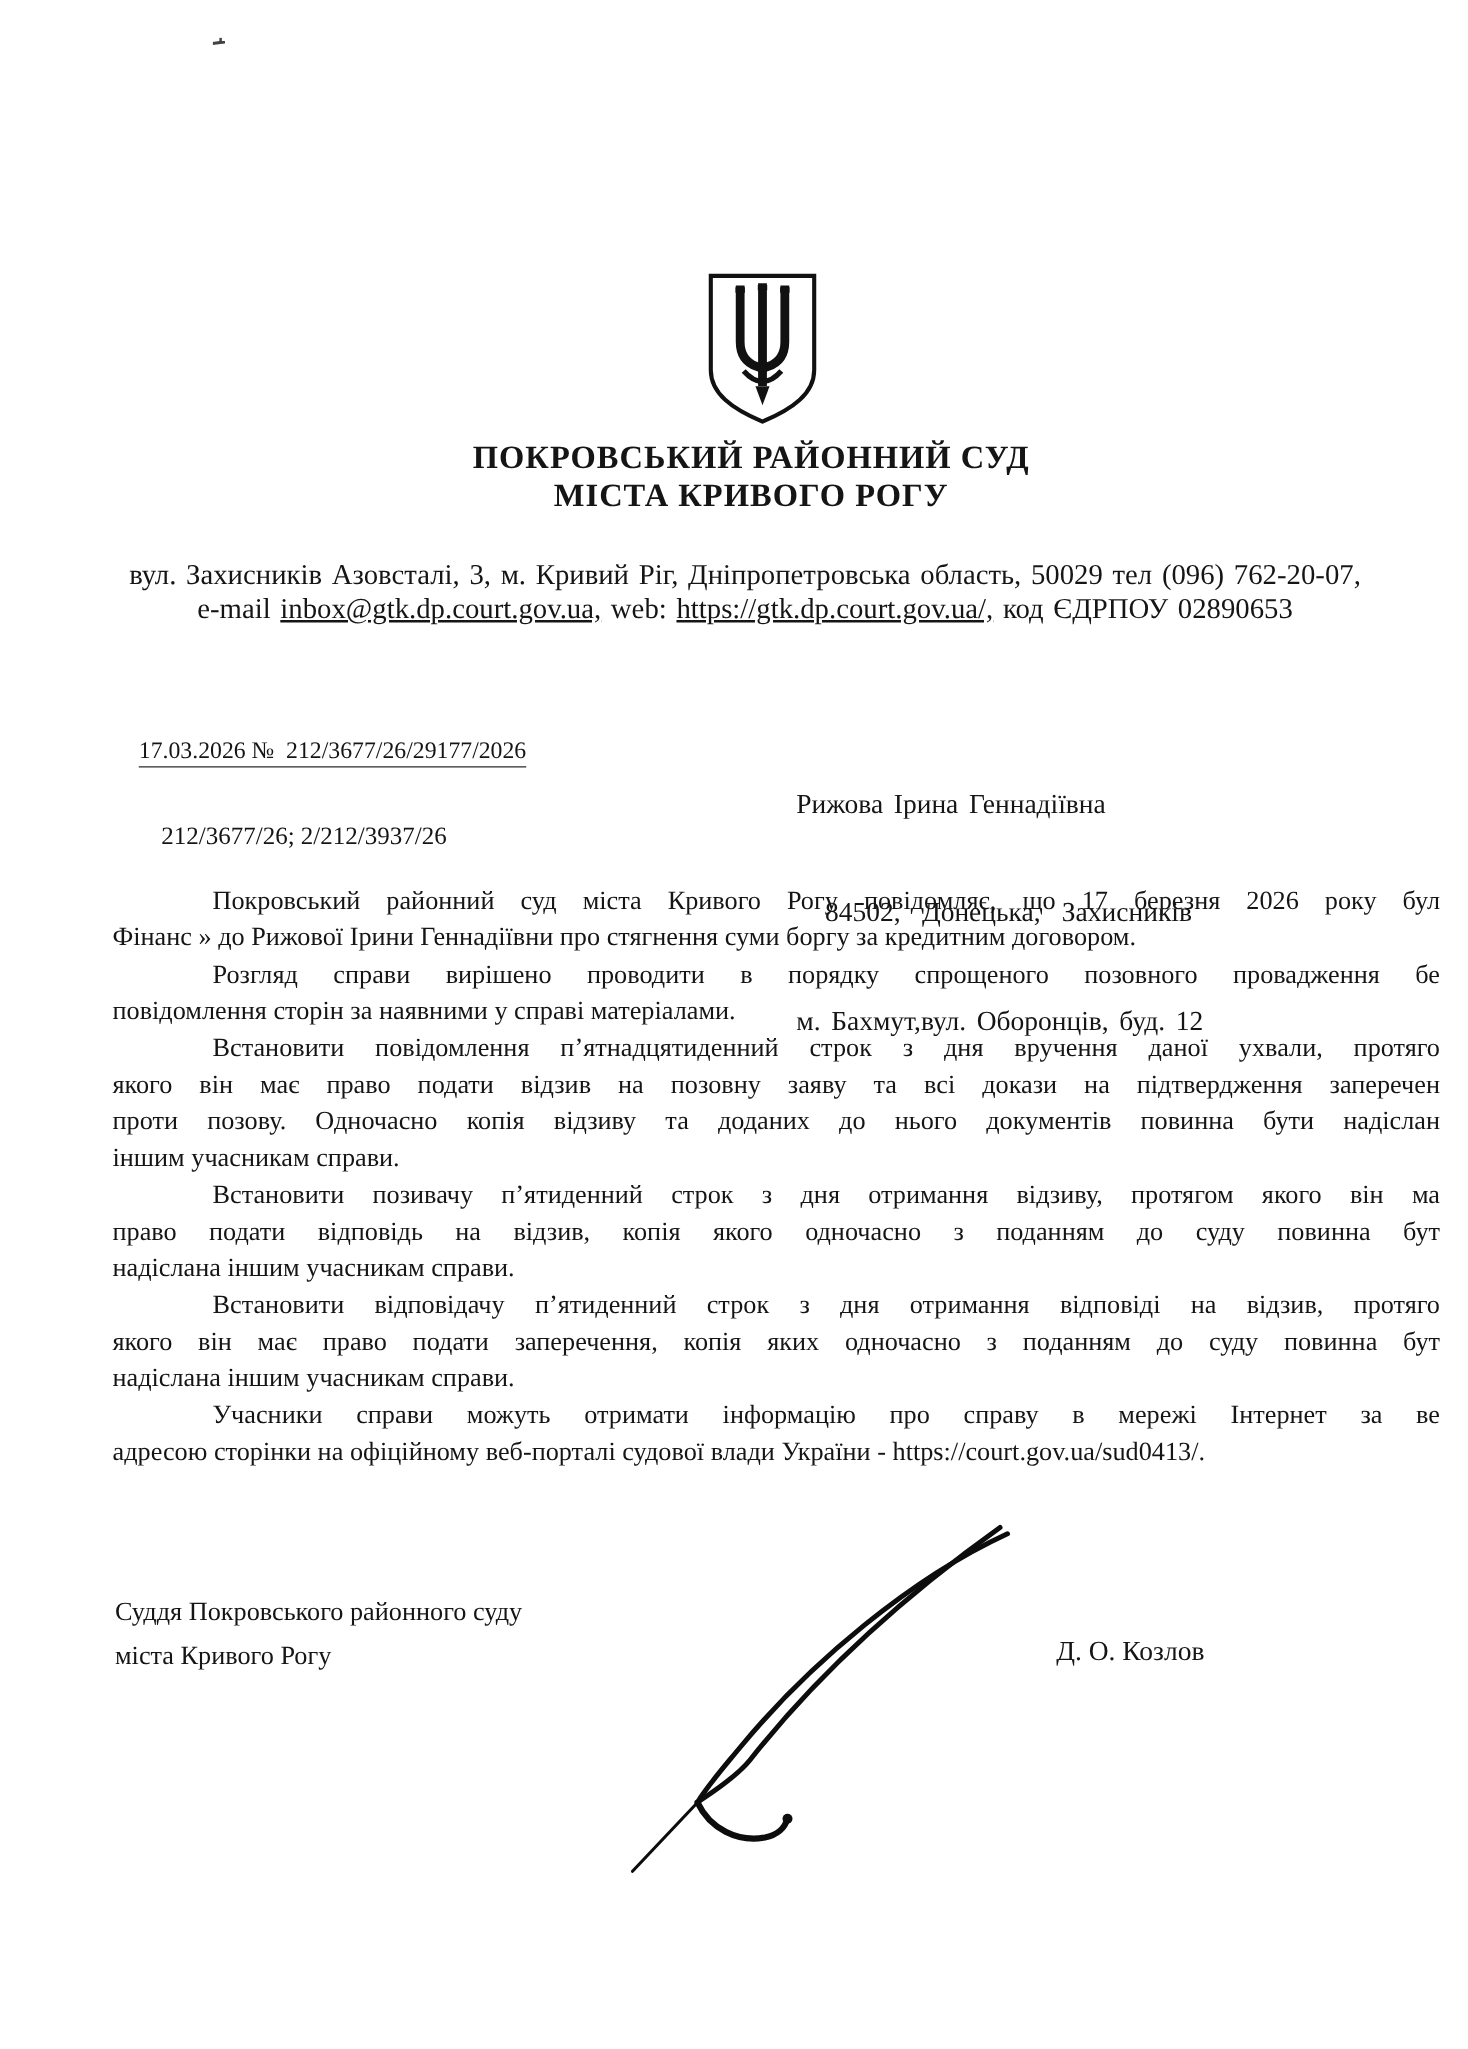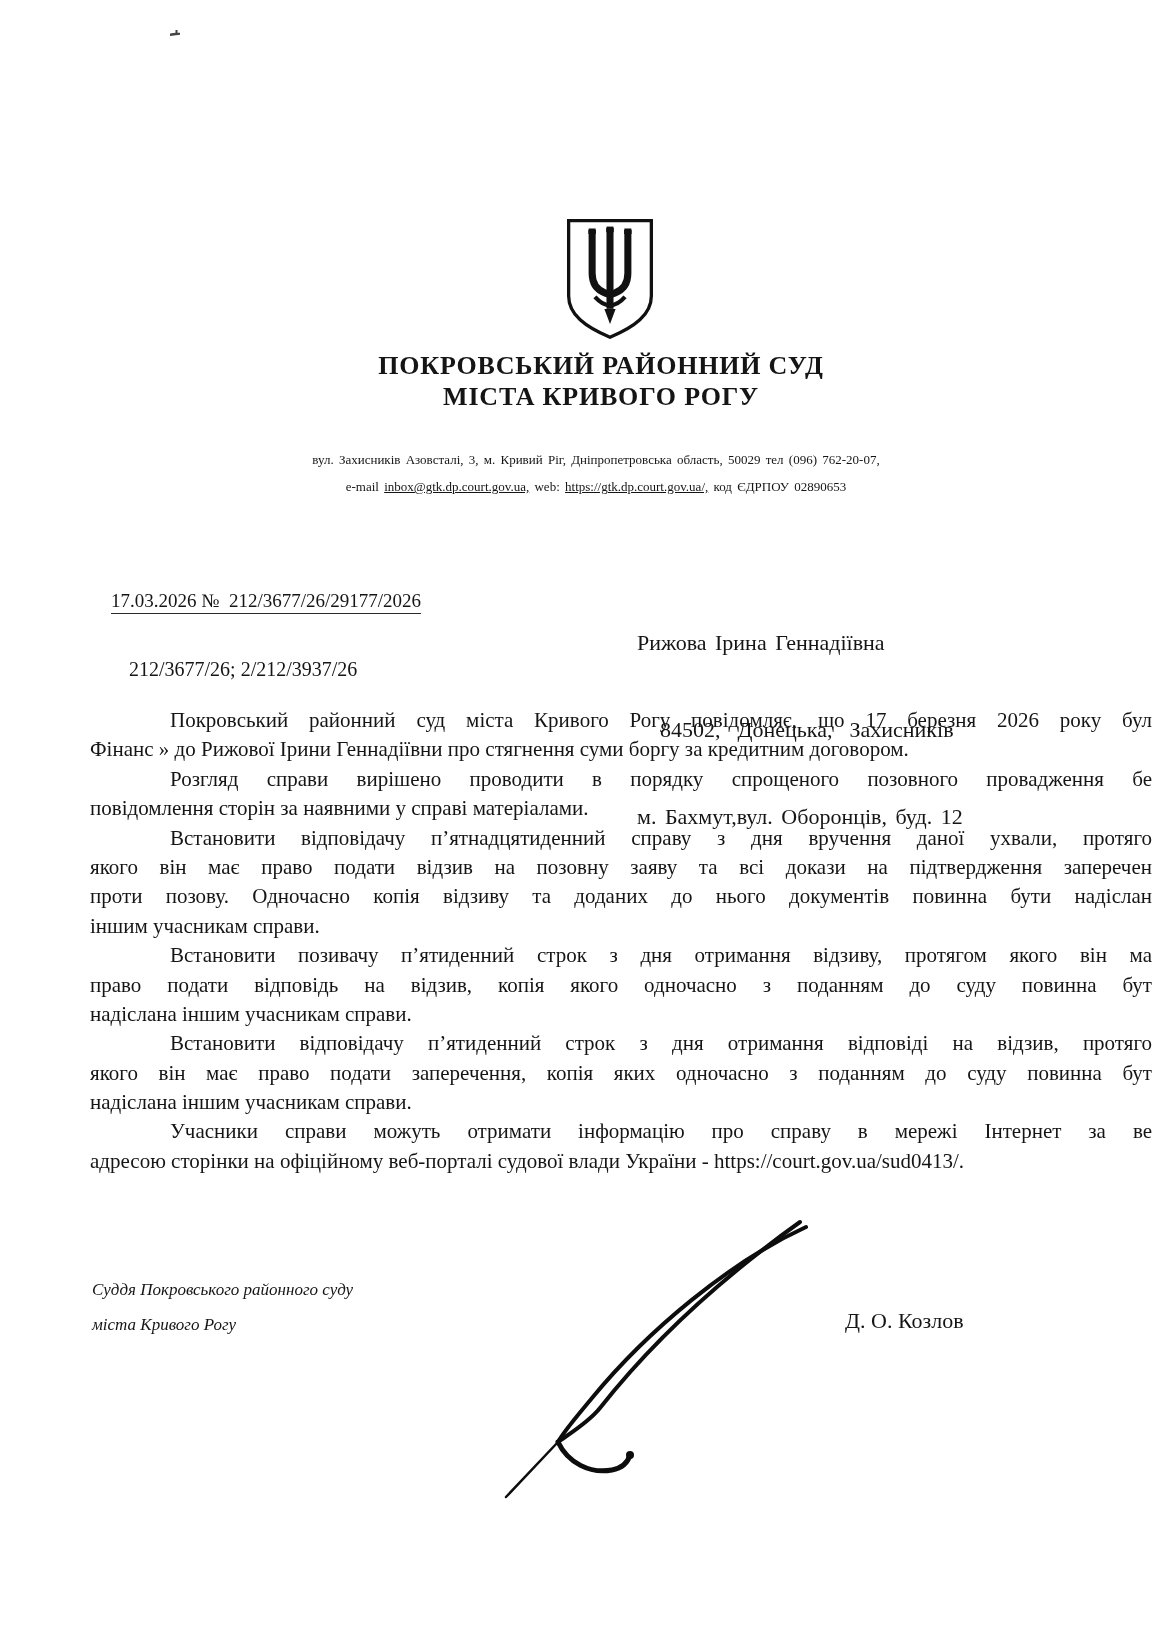--- a/index.html
+++ b/index.html
@@ -18,21 +18,21 @@
     opacity:.85;
   }
   .coat{position:absolute;left:563px;top:213px;width:94px;height:132px;}
   .court-title{
     position:absolute;left:40px;right:0;top:350px;
     text-align:center;font-weight:bold;font-size:26px;line-height:31px;
     letter-spacing:.8px;
   }
   .address-block{
     position:absolute;left:30px;right:0;top:446px;
-    text-align:center;font-size:13px;line-height:27px;word-spacing:2px;
+    text-align:center;font-size:23px;line-height:27px;word-spacing:2px;
   }
   .ulink{text-decoration:underline;}
   .ref-line{
     position:absolute;left:92px;top:568px;font-size:19px;white-space:pre;
   }
   .ref-line .und{border-bottom:1.5px solid #2a2a2a;padding-bottom:1px;display:inline-block;}
   .recipient{
     position:absolute;left:637px;top:570px;font-size:22px;line-height:29px;word-spacing:3px;
     white-space:pre;
   }
@@ -44,21 +44,21 @@
     position:absolute;left:90px;top:706px;width:1062px;font-size:21px;
   }
   .bline{
     height:29.4px;line-height:29.4px;
     text-align:justify;text-align-last:justify;
     white-space:nowrap;overflow:visible;
   }
   .bline.indent{padding-left:80px;}
   .bline.pend{text-align-last:left;}
   .sig-left{
-    position:absolute;left:92px;top:1272px;font-size:17px;line-height:35px;font-style:italic;
+    position:absolute;left:92px;top:1272px;font-size:21px;line-height:35px;
   }
   .judge-name{
     position:absolute;left:845px;top:1308px;font-size:22px;
   }
   .signature-svg{position:absolute;left:470px;top:1150px;width:380px;height:380px;}
 </style>
 </head>
 <body>
 
 <div class="page">
@@ -107,21 +107,21 @@
     <div>м. Бахмут,вул. Оборонців, буд. 12</div>
   </div>
 
   <div class="case-line">212/3677/26; 2/212/3937/26</div>
 
   <div class="body-text">
     <div class="bline indent">Покровський районний суд міста Кривого Рогу повідомляє, що 17 березня 2026 року бул</div>
     <div class="bline pend">Фінанс » до Рижової Ірини Геннадіївни про стягнення суми боргу за кредитним договором.</div>
     <div class="bline indent">Розгляд справи вирішено проводити в порядку спрощеного позовного провадження бе</div>
     <div class="bline pend">повідомлення сторін за наявними у справі матеріалами.</div>
-    <div class="bline indent">Встановити відповідачу п’ятнадцятиденний справу з дня вручення даної ухвали, протяго</div>
+    <div class="bline indent">Встановити повідомлення п’ятнадцятиденний строк з дня вручення даної ухвали, протяго</div>
     <div class="bline">якого він має право подати відзив на позовну заяву та всі докази на підтвердження заперечен</div>
     <div class="bline">проти позову. Одночасно копія відзиву та доданих до нього документів повинна бути надіслан</div>
     <div class="bline pend">іншим учасникам справи.</div>
     <div class="bline indent">Встановити позивачу п’ятиденний строк з дня отримання відзиву, протягом якого він ма</div>
     <div class="bline">право подати відповідь на відзив, копія якого одночасно з поданням до суду повинна бут</div>
     <div class="bline pend">надіслана іншим учасникам справи.</div>
     <div class="bline indent">Встановити відповідачу п’ятиденний строк з дня отримання відповіді на відзив, протяго</div>
     <div class="bline">якого він має право подати заперечення, копія яких одночасно з поданням до суду повинна бут</div>
     <div class="bline pend">надіслана іншим учасникам справи.</div>
     <div class="bline indent">Учасники справи можуть отримати інформацію про справу в мережі Інтернет за ве</div>

